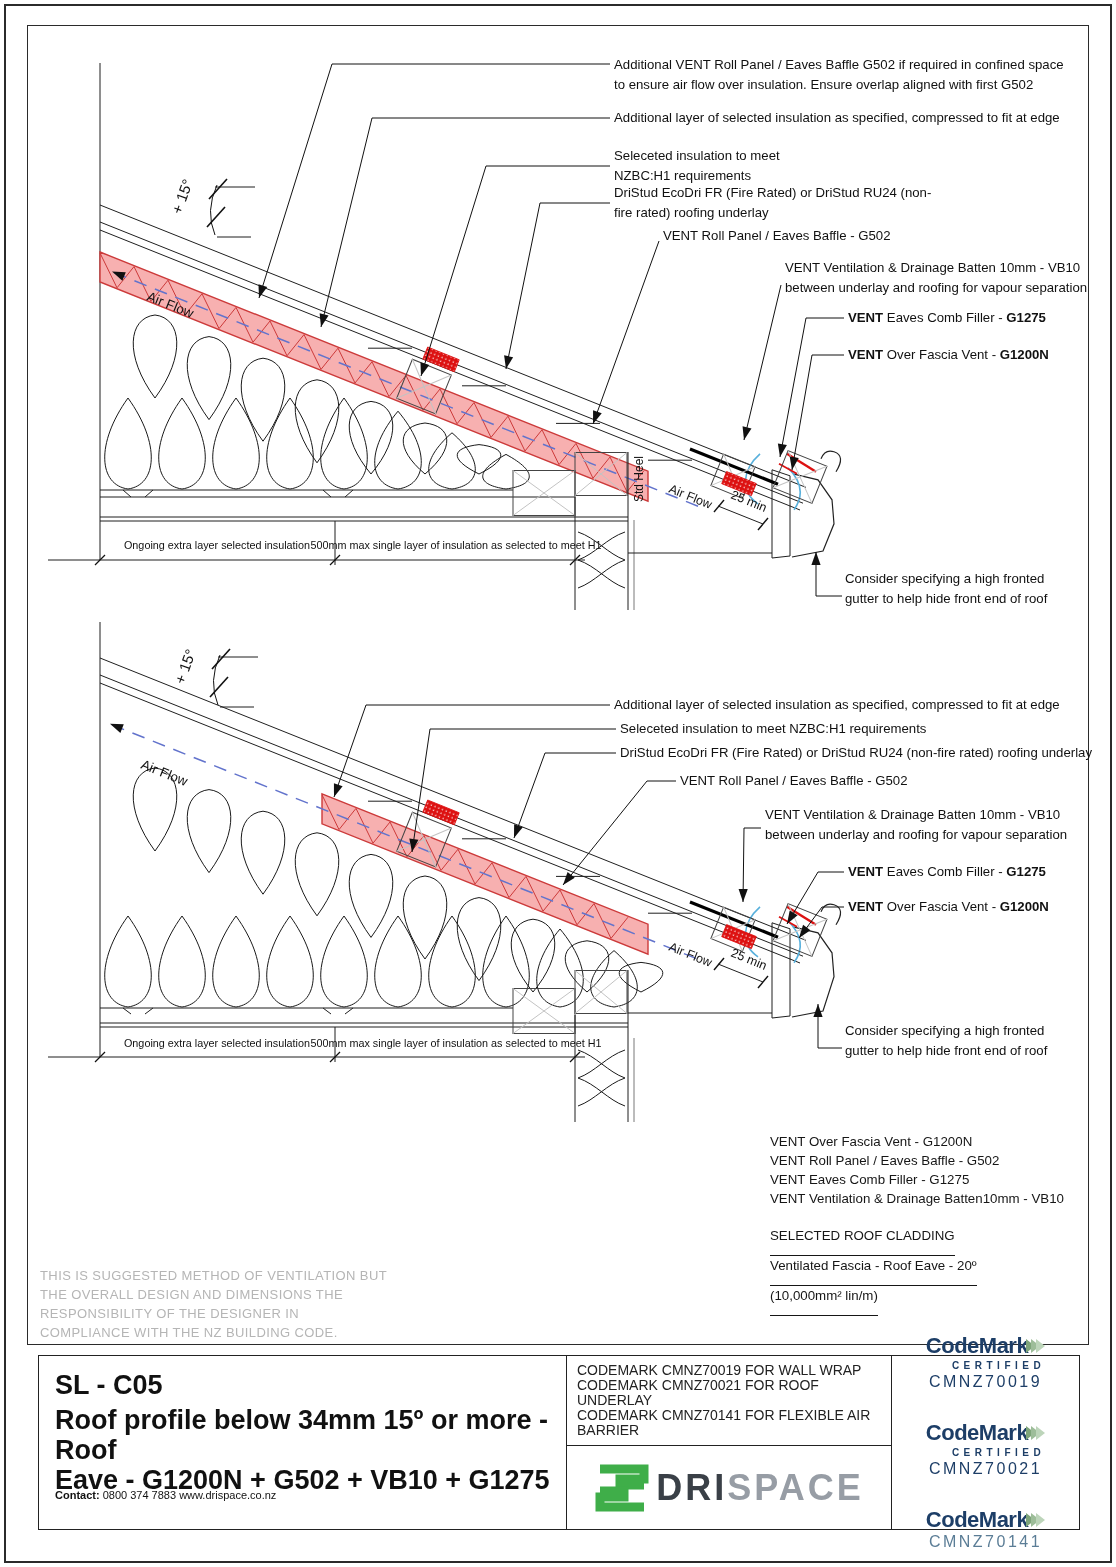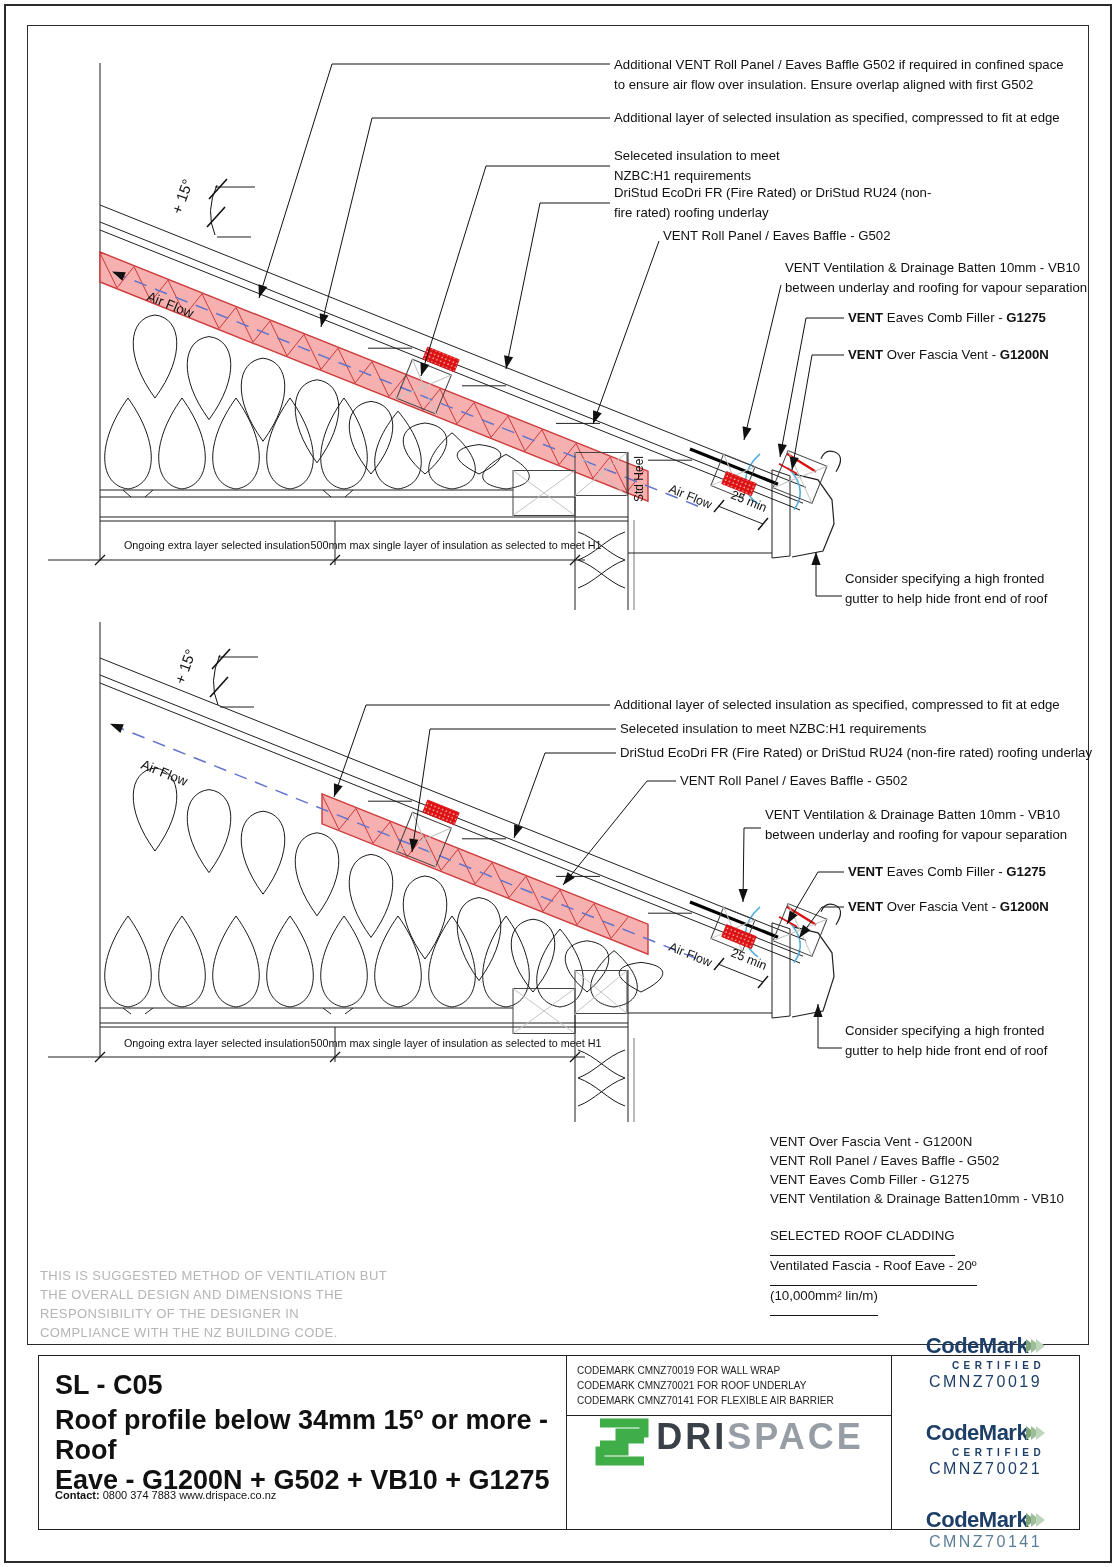--- a/index.html
+++ b/index.html
@@ -15,22 +15,22 @@
   .legend .ul{display:inline-block;border-bottom:1.3px solid #161616;padding-bottom:10px;}
   .titleblock{position:absolute;left:38px;top:1355px;width:1040px;height:173px;
               border:1.8px solid #222;display:flex;background:#fff;}
   .tb-left{width:527px;box-sizing:border-box;padding:12px 16px;position:relative;}
   .tb-code{font-size:27px;font-weight:bold;margin:2px 0 4px 0;}
   .tb-title{font-size:27px;font-weight:bold;line-height:30px;}
   .tb-contact{position:absolute;left:16px;bottom:28px;font-size:11px;}
   .tb-contact b{font-weight:bold;}
   .tb-mid{width:325px;box-sizing:border-box;border-left:1.5px solid #222;display:flex;flex-direction:column;}
   .tb-codemarks{box-sizing:border-box;border-bottom:1.5px solid #222;padding:7px 10px;
-                font-size:10px;line-height:15px;color:#222;}
-  .tb-logo{flex:1;display:flex;justify-content:center;gap:6px;}
+                font-size:14px;line-height:15px;color:#222;}
+  .tb-logo{flex:1;display:flex;align-items:center;justify-content:center;gap:6px;}
   .logo-text{font-size:36px;font-weight:bold;letter-spacing:3px;}
   .logo-dri{color:#3a4047;}
   .logo-space{color:#979da5;}
   .tb-right{flex:1;box-sizing:border-box;border-left:1.5px solid #222;display:flex;
             flex-direction:column;justify-content:center;align-items:center;padding:4px 0;}
   .badge{text-align:center;margin:16px 0;line-height:1;}
   .cm-word{font-weight:bold;font-size:22px;color:#1d3e67;letter-spacing:-.5px;}
   .chev{display:inline-block;margin-left:2px;}
   .chev i{display:inline-block;width:0;height:0;border-top:7px solid transparent;
           border-bottom:7px solid transparent;margin-left:-4px;}

